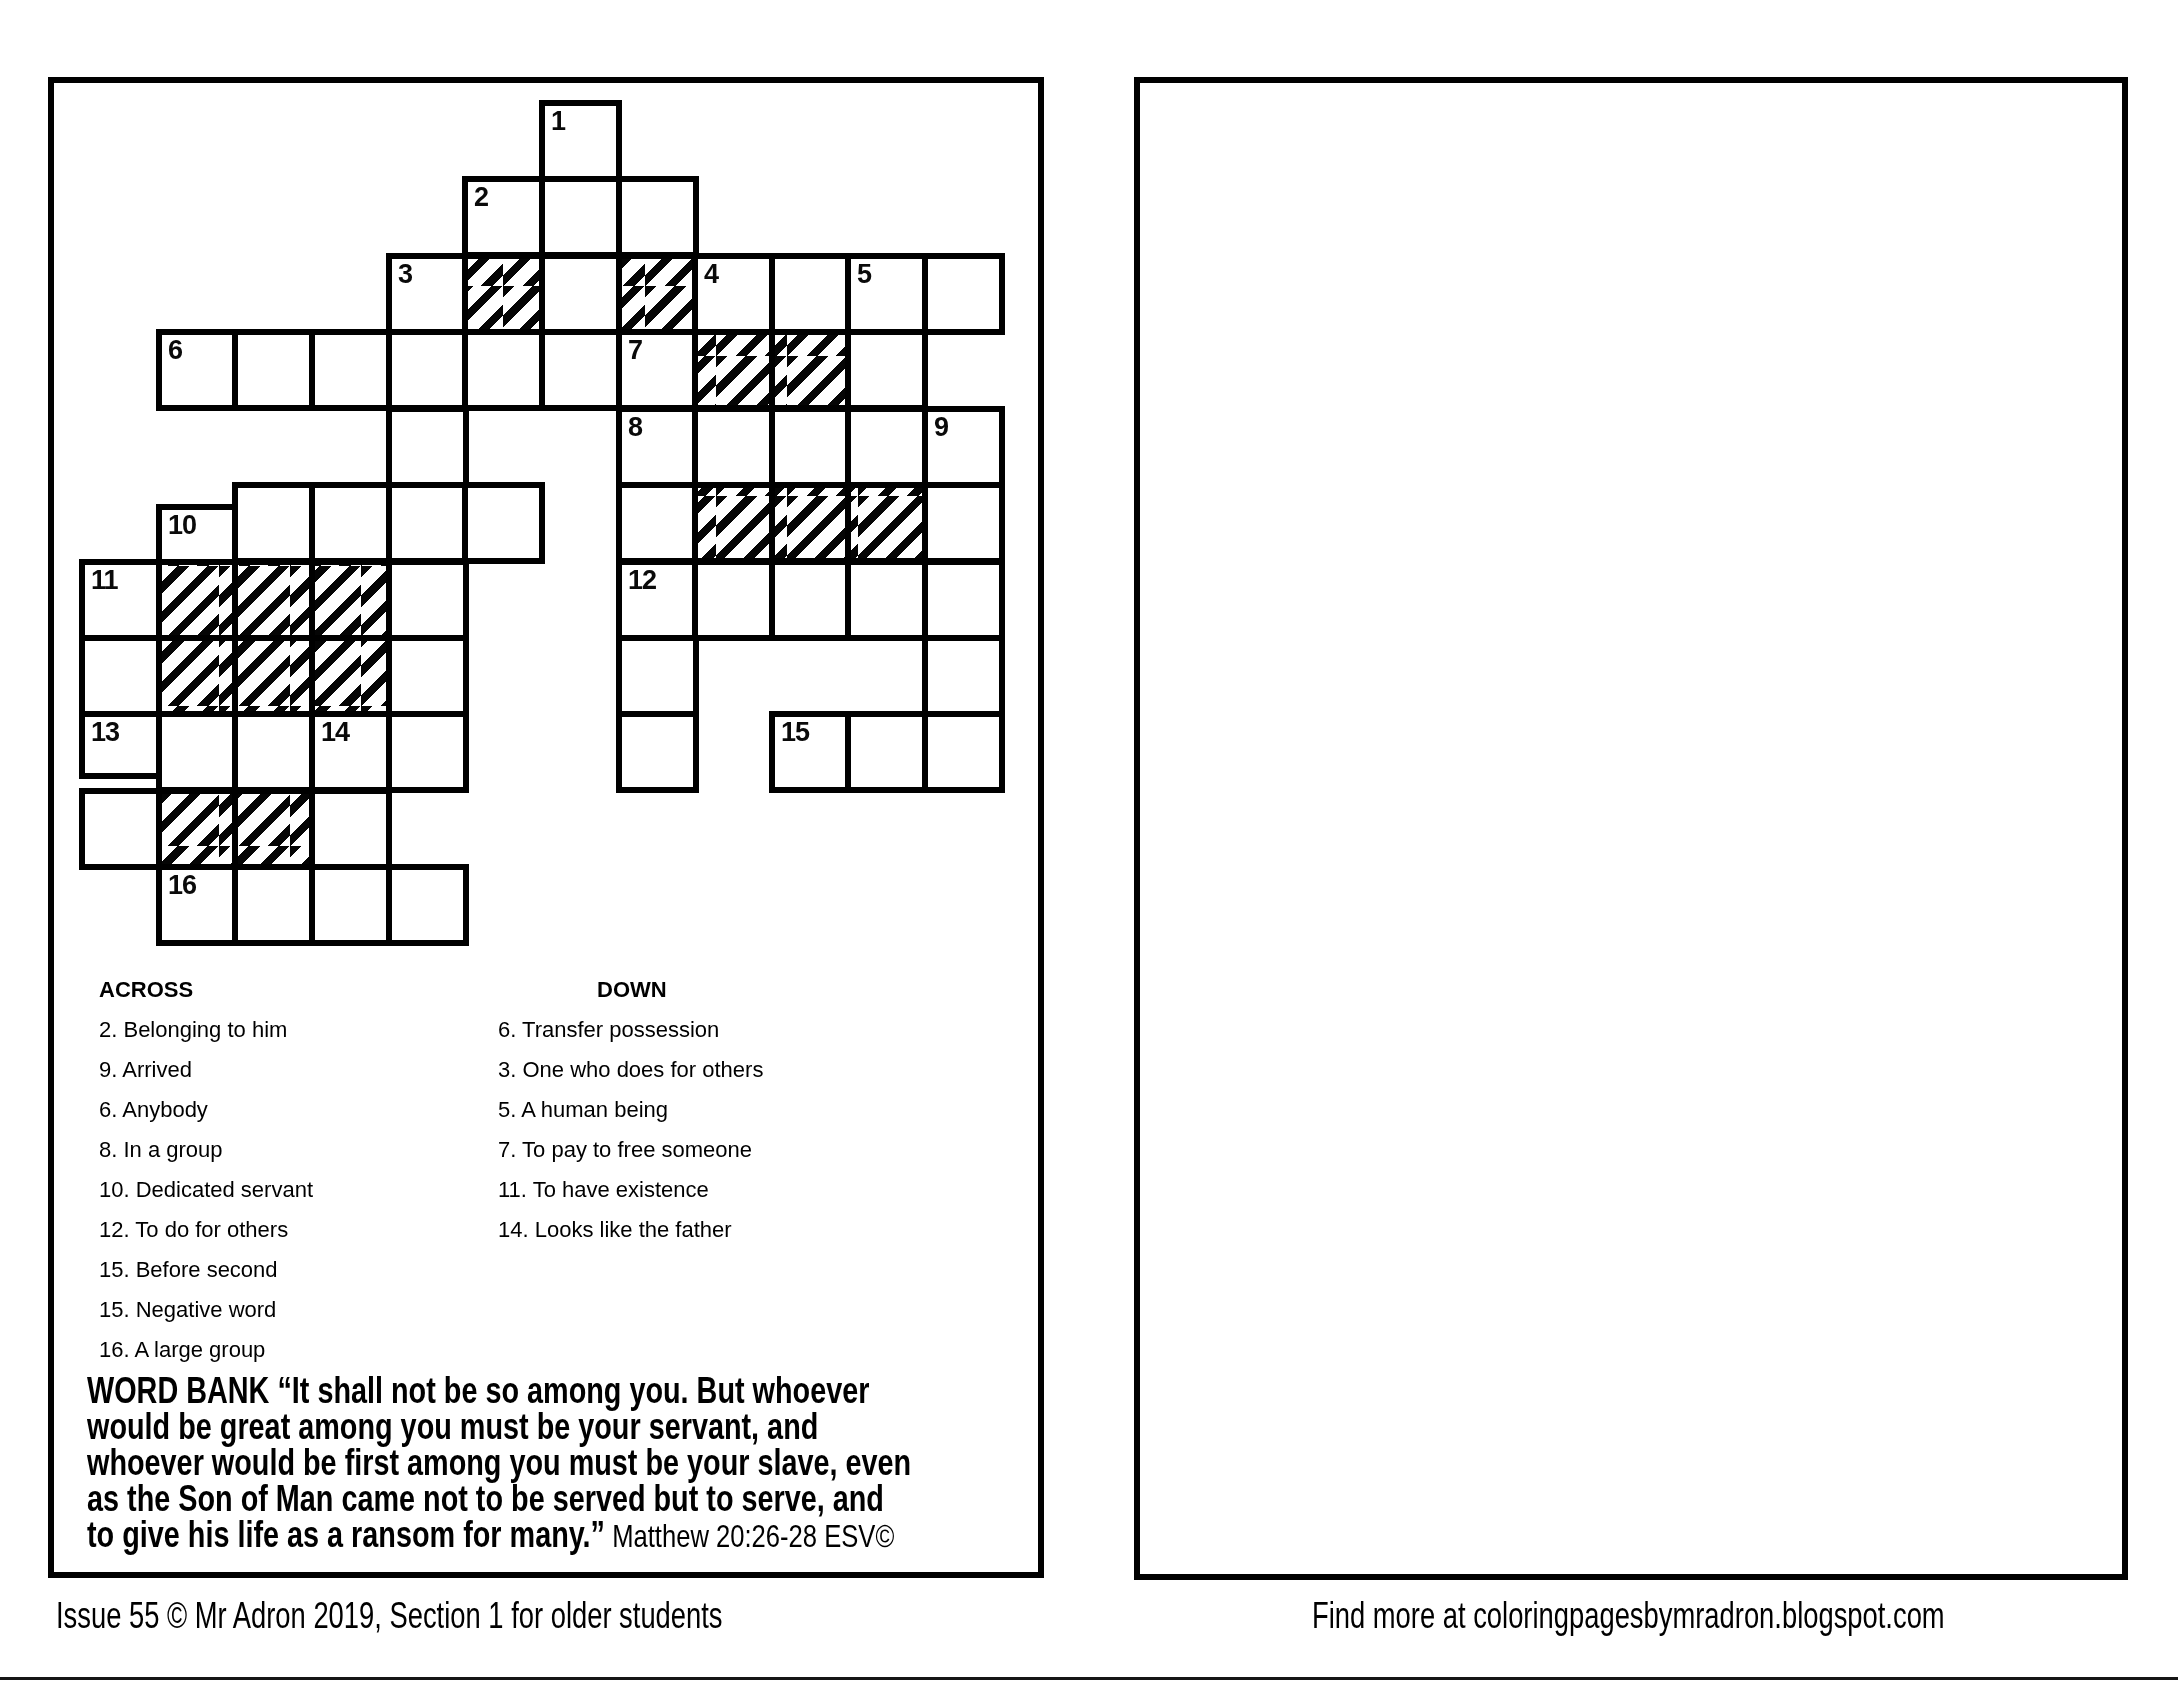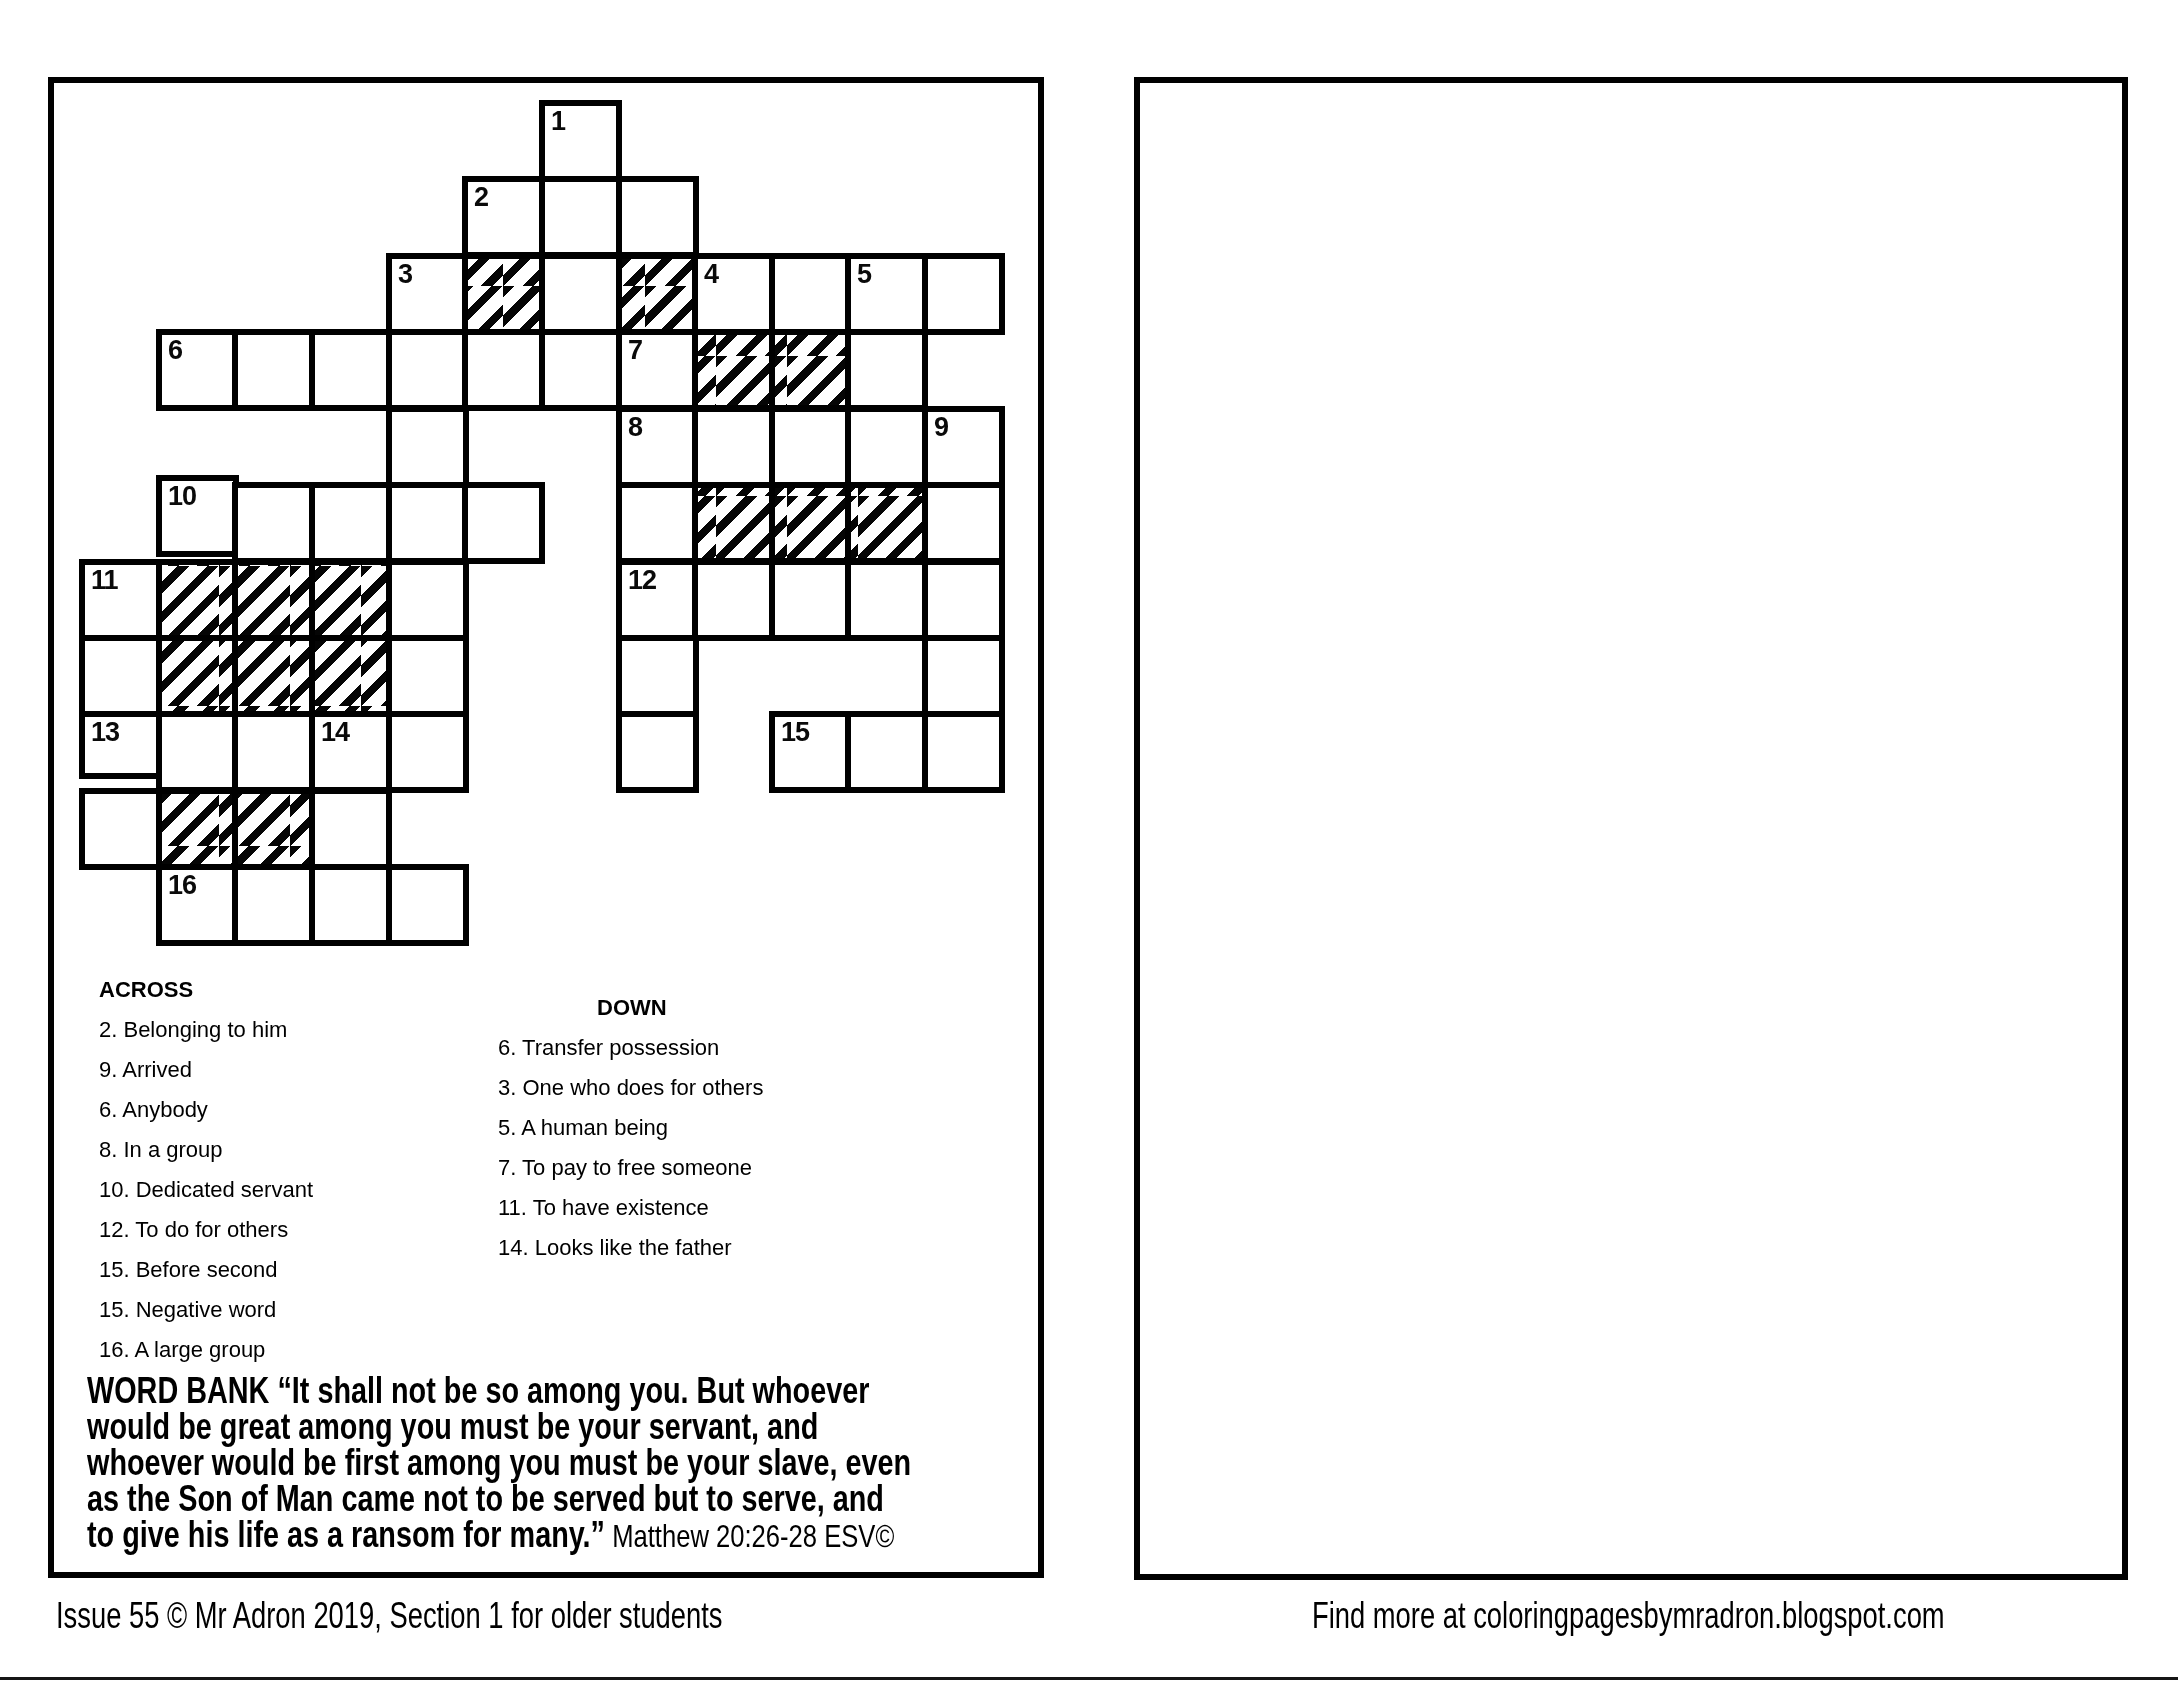--- a/index.html
+++ b/index.html
@@ -40,21 +40,21 @@
     letter-spacing:-1px;
     line-height:1.05;
     color:#0a0a0a;
   }
 
   
   .clues{position:absolute;font-size:22px;line-height:40px;white-space:nowrap;}
   .clues-across{left:99px;top:970px;}
   .clues-down{left:498px;top:970px;}
   .clues .clues-title{font-weight:bold;}
-  .clues-down .clues-title{padding-left:99px;margin-top:18px;}
+  .clues-down .clues-title{padding-left:99px;}
 
   
   .wordbank{
     position:absolute;left:87px;top:1373px;
     font-size:36px;line-height:36px;
     font-weight:bold;
     white-space:nowrap;
     transform:scaleX(0.80);
     transform-origin:left top;
   }
@@ -125,21 +125,21 @@
       <div class="cell" style="left: 386px; top: 406px; width: 83px; height: 82px;"></div>
       <div class="cell" style="left: 616px; top: 406px; width: 83px; height: 82px;">
         <span class="num">8</span>
       </div>
       <div class="cell" style="left: 692px; top: 406px; width: 83px; height: 82px;"></div>
       <div class="cell" style="left: 769px; top: 406px; width: 83px; height: 82px;"></div>
       <div class="cell" style="left: 845px; top: 406px; width: 83px; height: 82px;"></div>
       <div class="cell" style="left: 922px; top: 406px; width: 83px; height: 82px;">
         <span class="num">9</span>
       </div>
-      <div class="cell" style="left: 156px; top: 475px; width: 83px; height: 82px; text-decoration: underline;">
+      <div class="cell" style="left: 156px; top: 504px; width: 83px; height: 82px; text-decoration: underline;">
         <span class="num">10</span>
       </div>
       <div class="cell" style="left: 232px; top: 482px; width: 83px; height: 82px;"></div>
       <div class="cell" style="left: 309px; top: 482px; width: 83px; height: 82px;"></div>
       <div class="cell" style="left: 386px; top: 482px; width: 83px; height: 82px;"></div>
       <div class="cell" style="left: 462px; top: 482px; width: 83px; height: 82px;"></div>
       <div class="cell" style="left: 616px; top: 482px; width: 83px; height: 82px;"></div>
       <div class="cell hatch" style="left: 692px; top: 482px; width: 83px; height: 82px; background-position: -692px -482px;"></div>
       <div class="cell hatch" style="left: 769px; top: 482px; width: 83px; height: 82px; background-position: -769px -482px;"></div>
       <div class="cell hatch" style="left: 845px; top: 482px; width: 83px; height: 82px; background-position: -845px -482px;"></div>

